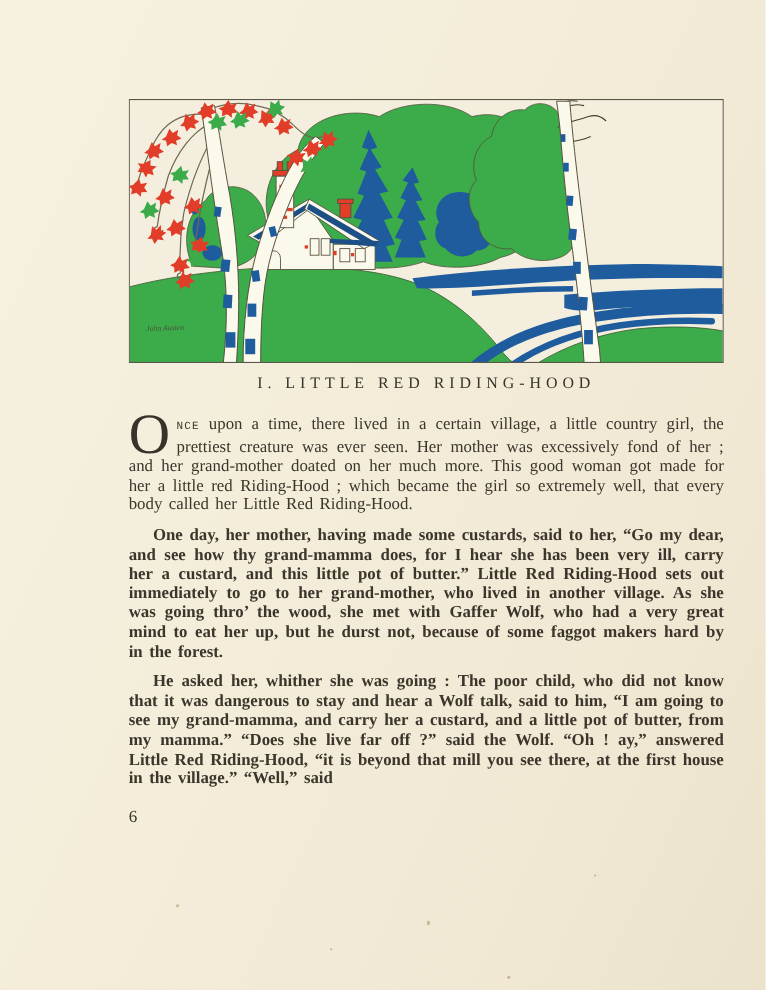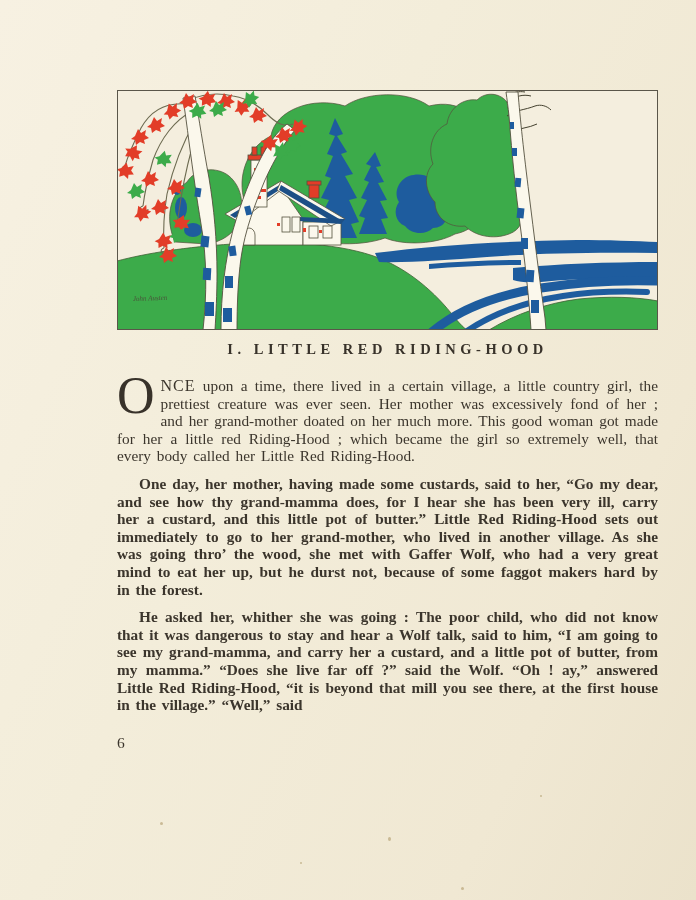--- a/index.html
+++ b/index.html
@@ -7,33 +7,33 @@
     width:696px;height:900px;position:relative;overflow:hidden;
     background:linear-gradient(115deg,#f7f1e2 0%,#f3edda 40%,#f0e8d3 78%,#ebe2cb 100%);
     font-family:"Liberation Serif","DejaVu Serif",serif;
     color:#3b352c;
   }
   .page{position:absolute;inset:0;}
   .speck{position:absolute;border-radius:50%;background:#a9925f;opacity:.55;}
   .illustration{position:absolute;left:117px;top:90px;width:541px;height:240px;}
   .text-block{position:absolute;left:117px;top:341px;width:541px;}
   h1.title{
-    font-size:14.5px;font-weight:bold;letter-spacing:4.5px;
+    font-size:14.5px;font-weight:normal;letter-spacing:4.5px;
     text-align:center;margin:0 0 19px 0;color:#38322a;white-space:nowrap;
   }
   p.para{
     font-size:15.3px;line-height:17.6px;text-align:justify;
     margin:0 0 10px 0;word-spacing:2px;color:#3b352c;
   }
   p.indent{text-indent:22px;font-weight:bold;}
   .dropcap{
     float:left;font-size:52px;line-height:34px;
     padding:2px 6px 0 0;color:#38322a;
   }
-  .smallcaps{font-size:16px;letter-spacing:1px;}
+  .smallcaps{font-size:10px;letter-spacing:1px;font-family:Liberation Mono, monospace;}
   .page-number{position:absolute;left:117px;top:734px;font-size:15.5px;color:#3b352c;}
   svg text{font-family:"Liberation Serif",serif;}
 </style>
 </head>
 <body>
 
 <div class="page">
 
   <div class="speck" style="left:160px;top:822px;width:3px;height:3px;"></div>
   <div class="speck" style="left:388px;top:837px;width:3px;height:4px;"></div>

